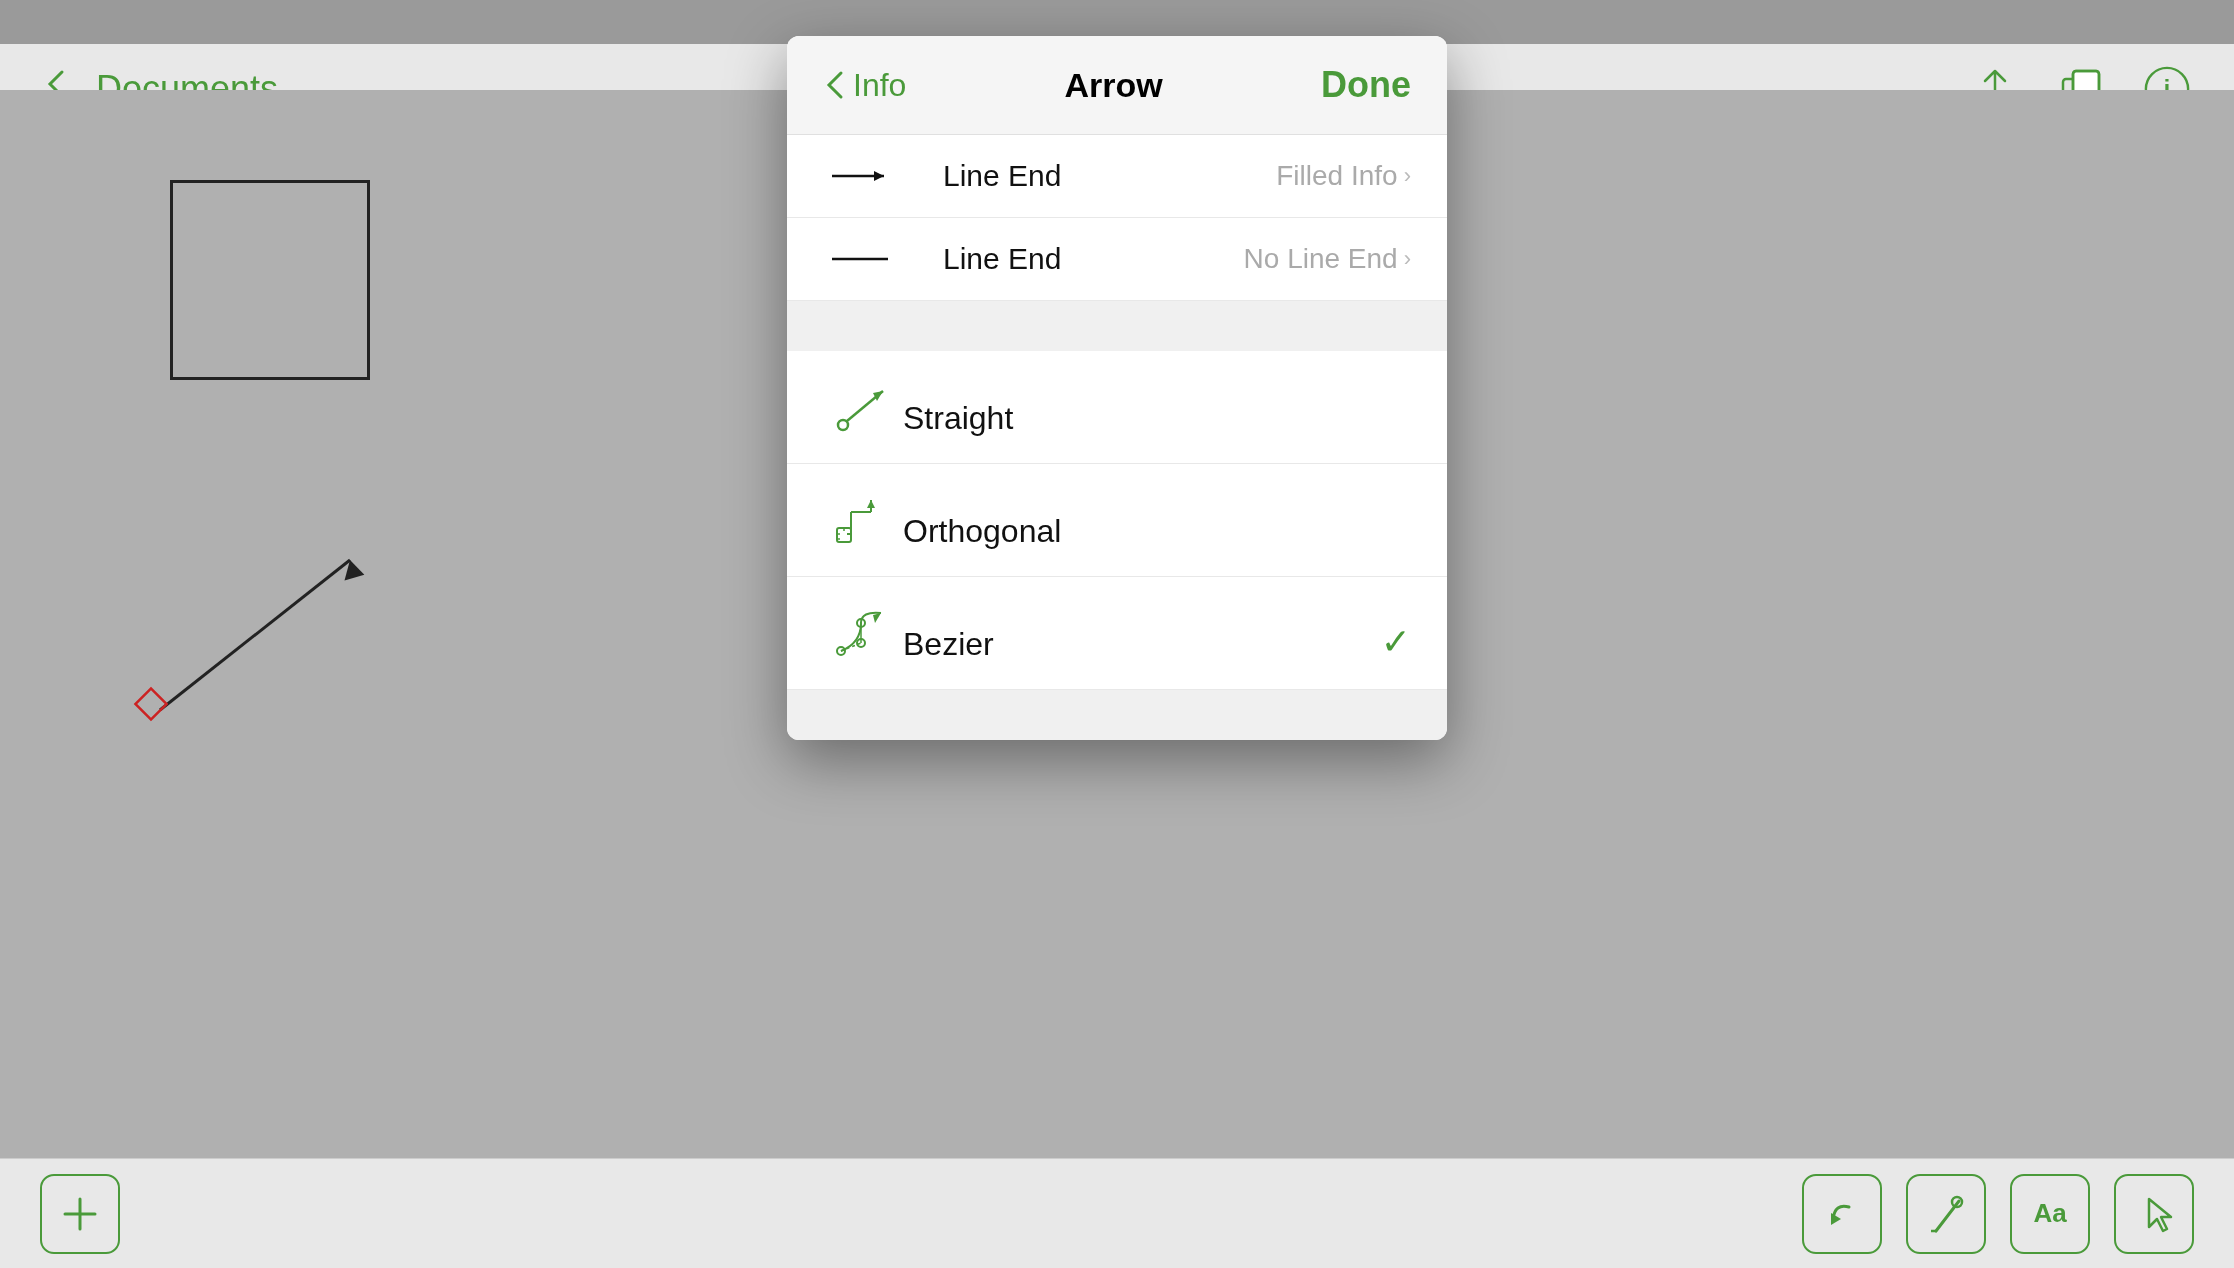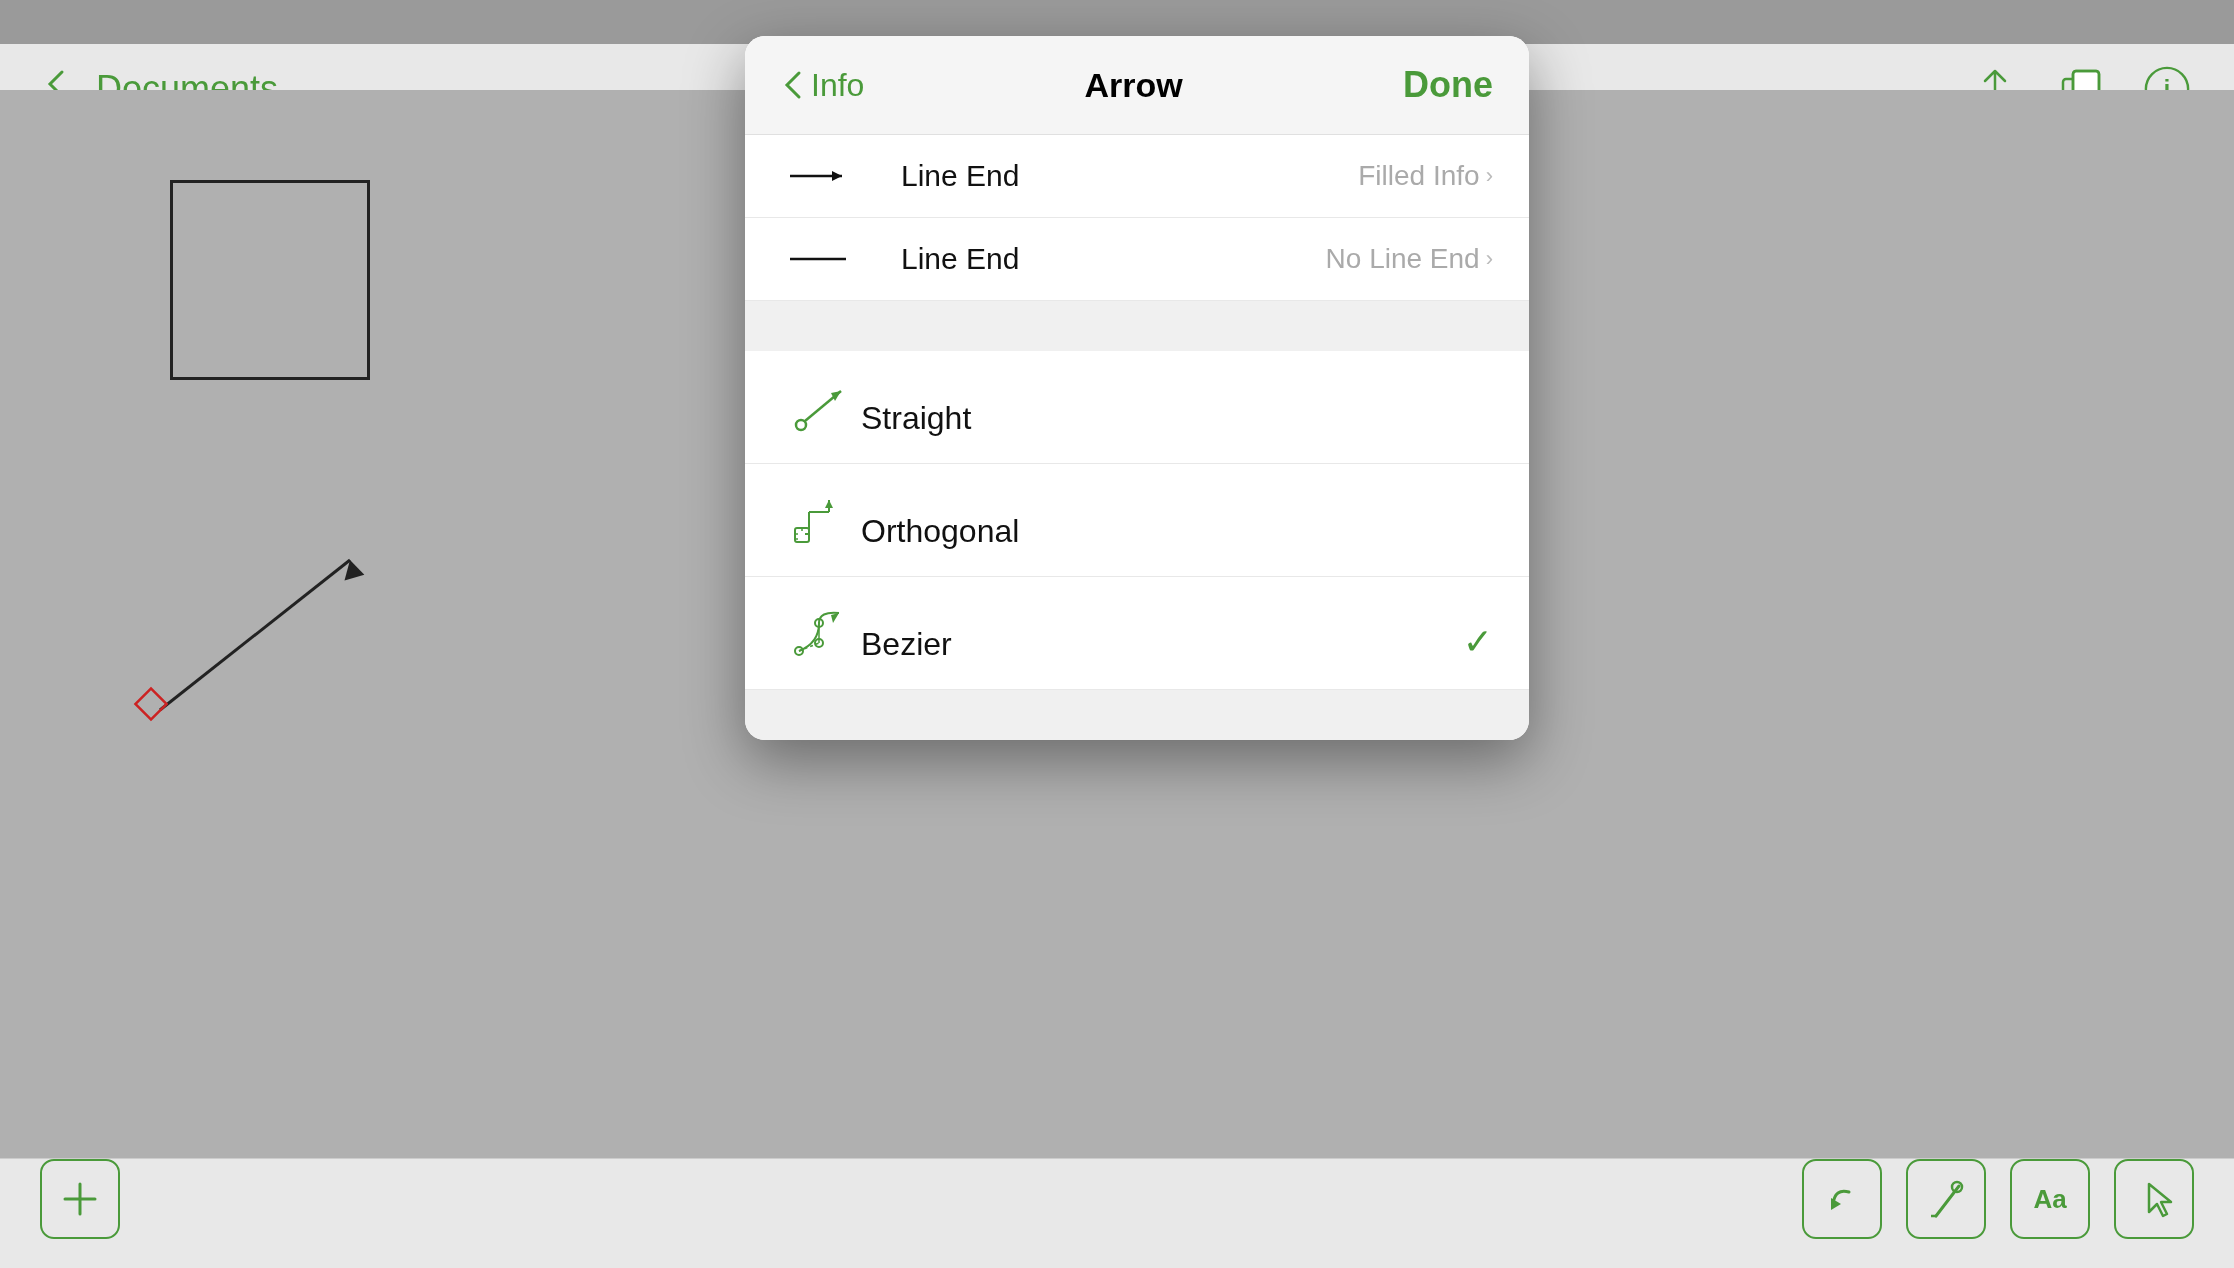--- a/index.html
+++ b/index.html
@@ -71,21 +71,21 @@
       height: 48px;
     }
 
     
     .bottom-toolbar {
       position: absolute;
       bottom: 0; left: 0; right: 0;
       height: 110px;
       background: #e8e8e8;
       display: flex;
-      align-items: flex-start;
+      align-items: center;
       padding: 0 40px;
       border-top: 1px solid #ccc;
       justify-content: space-between;
     }
     .bottom-left {
       display: flex;
       align-items: center;
     }
     .bottom-right {
       display: flex;
@@ -126,27 +126,26 @@
       border: 3px solid #222;
       background: transparent;
     }
 
     
     .modal-panel {
       position: absolute;
       top: 36px;
       left: 50%;
       transform: translateX(-50%);
-      width: 784px;
+      width: 660px;
       background: #fff;
-      border-radius: 20px;
+      border-radius: 12px;
       overflow: hidden;
       box-shadow: 0 20px 60px rgba(0,0,0,0.4);
       pointer-events: all;
-      margin-left: 20px;
     }
 
     
     .modal-header {
       display: flex;
       align-items: center;
       padding: 28px 36px;
       border-bottom: 1px solid #e0e0e0;
       background: #f5f5f5;
     }

